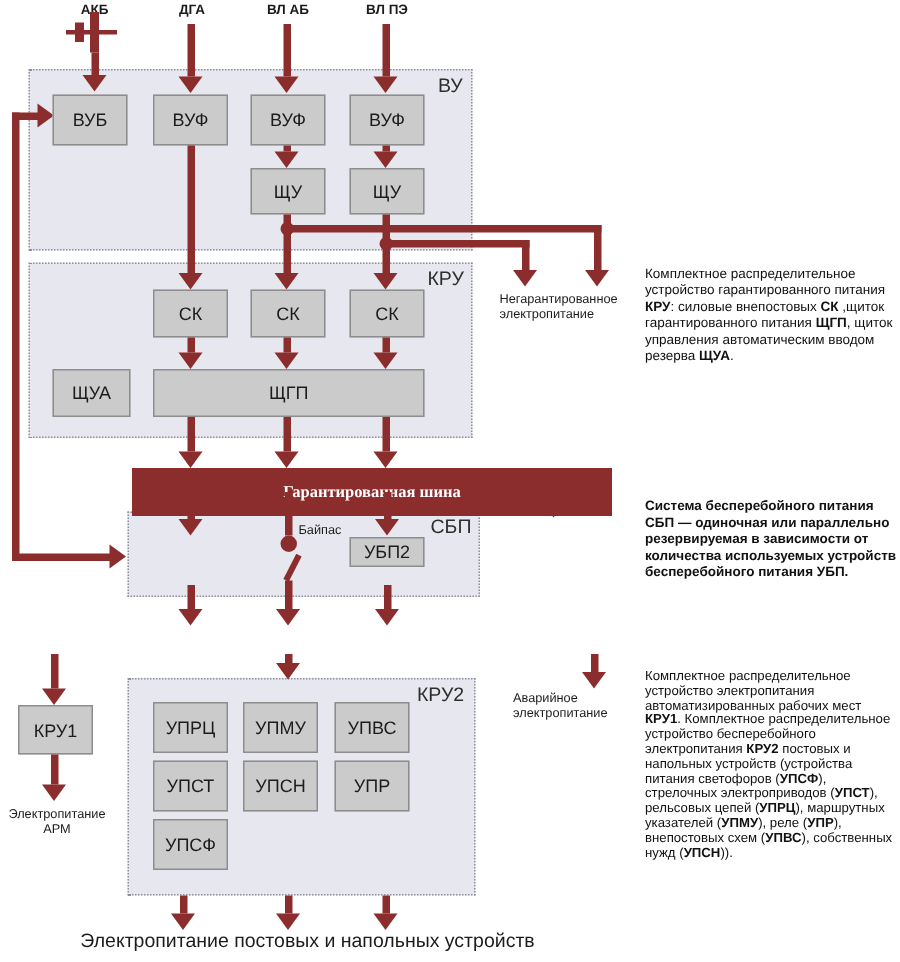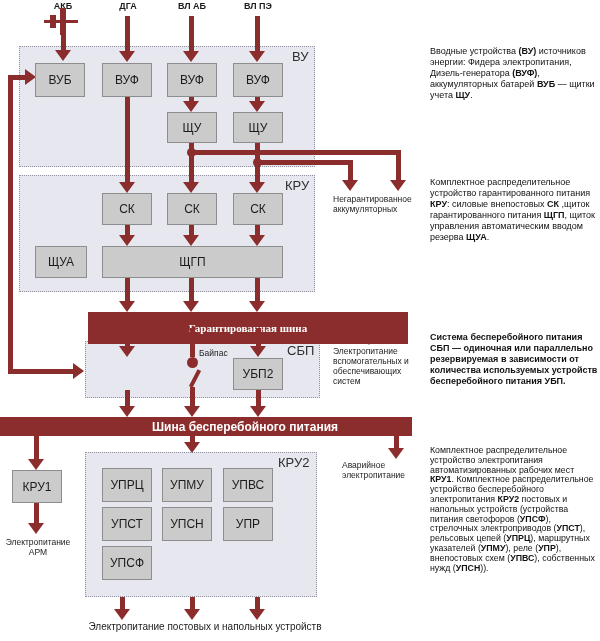--- a/index.html
+++ b/index.html
@@ -88,21 +88,21 @@
   <div class="ah-down" style="left:249px;top:182px;"></div>
 
   <div class="dot" style="left:187px;top:148px;"></div>
   <div class="dot" style="left:253px;top:158px;"></div>
   <div class="hline" style="left:189px;top:150px;width:212px;height:5px;"></div>
   <div class="vline" style="left:396px;top:150px;width:5px;height:30px;"></div>
   <div class="ah-down" style="left:390px;top:180px;"></div>
   <div class="hline" style="left:256px;top:160px;width:97px;height:5px;"></div>
   <div class="vline" style="left:348px;top:160px;width:5px;height:20px;"></div>
   <div class="ah-down" style="left:342px;top:180px;"></div>
-  <div class="cap" style="left:333px;top:194px;width:95px;">Негарантированное аккумуляторных</div>
+  <div class="cap" style="left:333px;top:194px;width:95px;">Негарантированное электропитание</div>
 
   <div class="box" style="left:102px;top:193px;width:50px;height:32px;">СК</div>
   <div class="box" style="left:167px;top:193px;width:50px;height:32px;">СК</div>
   <div class="box" style="left:233px;top:193px;width:50px;height:32px;">СК</div>
 
   <div class="vline" style="left:125px;top:225px;width:5px;height:10px;"></div>
   <div class="ah-down" style="left:119px;top:235px;"></div>
   <div class="vline" style="left:189px;top:225px;width:5px;height:10px;"></div>
   <div class="ah-down" style="left:183px;top:235px;"></div>
   <div class="vline" style="left:255px;top:225px;width:5px;height:10px;"></div>
@@ -121,38 +121,36 @@
   <div class="bus" style="left:88px;top:312px;width:320px;height:32px;font-size:11px;font-family:Liberation Serif, serif;">Гарантированная шина</div>
 
   <div class="vline" style="left:125px;top:328px;width:5px;height:18px;"></div>
   <div class="ah-down" style="left:119px;top:346px;"></div>
   <div class="vline" style="left:190px;top:328px;width:5px;height:29px;"></div>
   <div class="vline" style="left:256px;top:328px;width:5px;height:18px;"></div>
   <div class="ah-down" style="left:250px;top:346px;"></div>
 
   <div class="vline" style="left:367px;top:328px;width:5px;height:6px;"></div>
   <div class="ah-down" style="left:361px;top:334px;"></div>
-  <div class="cap" style="left:333px;top:346px;width:92px;">Электропитание вспомогательных и обеспечивающих систем</div>
 
-  <div class="box" style="left:233px;top:358px;width:50px;height:32px;">УБП2</div>
+  <div class="box" style="left:233px;top:358px;width:50px;height:20px;">УБП2</div>
 
   <div class="cap" style="left:199px;top:348px;width:40px;">Байпас</div>
   <div>
     <div class="bypass-circle" style="left:187px;top:357px;"></div>
     <div class="bypass-blade" style="left:193px;top:369px;"></div>
   </div>
   <div class="vline" style="left:190px;top:387px;width:5px;height:19px;"></div>
   <div class="ah-down" style="left:184px;top:406px;"></div>
 
   <div class="vline" style="left:125px;top:390px;width:5px;height:16px;"></div>
   <div class="ah-down" style="left:119px;top:406px;"></div>
   <div class="vline" style="left:256px;top:390px;width:5px;height:16px;"></div>
   <div class="ah-down" style="left:250px;top:406px;"></div>
 
-  <div class="bus" style="left:0px;top:417px;width:412px;height:19px;font-size:12px;padding-left:78px;box-sizing:border-box;">Шина бесперебойного питания</div>
 
   <div class="vline" style="left:34px;top:436px;width:5px;height:23px;"></div>
   <div class="ah-down" style="left:28px;top:459px;"></div>
   <div class="box" style="left:12px;top:470px;width:50px;height:33px;">КРУ1</div>
   <div class="vline" style="left:34px;top:503px;width:5px;height:20px;"></div>
   <div class="ah-down" style="left:28px;top:523px;"></div>
   <div class="cap" style="left:0px;top:537px;width:76px;text-align:center;">Электропитание АРМ</div>
 
   <div class="vline" style="left:190px;top:436px;width:5px;height:6px;"></div>
   <div class="ah-down" style="left:184px;top:442px;"></div>
@@ -168,20 +166,19 @@
   <div class="box" style="left:162px;top:507px;width:50px;height:34px;">УПСН</div>
   <div class="box" style="left:223px;top:507px;width:50px;height:34px;">УПР</div>
   <div class="box" style="left:102px;top:546px;width:50px;height:34px;">УПСФ</div>
 
   <div class="vline" style="left:120px;top:597px;width:5px;height:12px;"></div>
   <div class="ah-down" style="left:114px;top:609px;"></div>
   <div class="vline" style="left:190px;top:597px;width:5px;height:12px;"></div>
   <div class="ah-down" style="left:184px;top:609px;"></div>
   <div class="vline" style="left:255px;top:597px;width:5px;height:12px;"></div>
   <div class="ah-down" style="left:249px;top:609px;"></div>
-  <div class="cap" style="left:0px;top:622px;width:410px;text-align:center;font-size:10px;white-space:nowrap;">Электропитание постовых и напольных устройств</div>
+  <div class="cap" style="left:0px;top:622px;width:410px;text-align:center;font-size:13px;white-space:nowrap;">Электропитание постовых и напольных устройств</div>
 
-  <div class="ann" style="top:46px;"><span>Вводные устройства </span><b>(ВУ)</b><span> источников энергии: Фидера электропитания, Дизель-генератора </span><b>(ВУФ)</b><span>, аккумуляторных батарей </span><b>ВУБ</b><span> — щитки учета </span><b>ЩУ</b><span>.</span></div>
   <div class="ann" style="top:177px;"><span>Комплектное распределительное устройство гарантированного питания </span><b>КРУ</b><span>: силовые внепостовых </span><b>СК</b><span> ,щиток гарантированного питания </span><b>ЩГП</b><span>, щиток управления автоматическим вводом резерва </span><b>ЩУА</b><span>.</span></div>
   <div class="ann" style="top:332px;font-weight:bold;"><span>Система бесперебойного питания </span><b>СБП</b><span> — одиночная или параллельно резервируемая в зависимости от количества используемых устройств бесперебойного питания </span><b>УБП</b><span>.</span></div>
   <div class="ann" style="top:446px;font-size:8.8px;line-height:9.8px;"><span>Комплектное распределительное устройство электропитания автоматизированных рабочих мест </span><b>КРУ1</b><span>. Комплектное распределительное устройство бесперебойного электропитания </span><b>КРУ2</b><span> постовых и напольных устройств (устройства питания светофоров (</span><b>УПСФ</b><span>), стрелочных электроприводов (</span><b>УПСТ</b><span>), рельсовых цепей (</span><b>УПРЦ</b><span>), маршрутных указателей (</span><b>УПМУ</b><span>), реле (</span><b>УПР</b><span>), внепостовых схем (</span><b>УПВС</b><span>), собственных нужд (</span><b>УПСН</b><span>)).</span></div>
 
 </div>
 
 </body></html>

